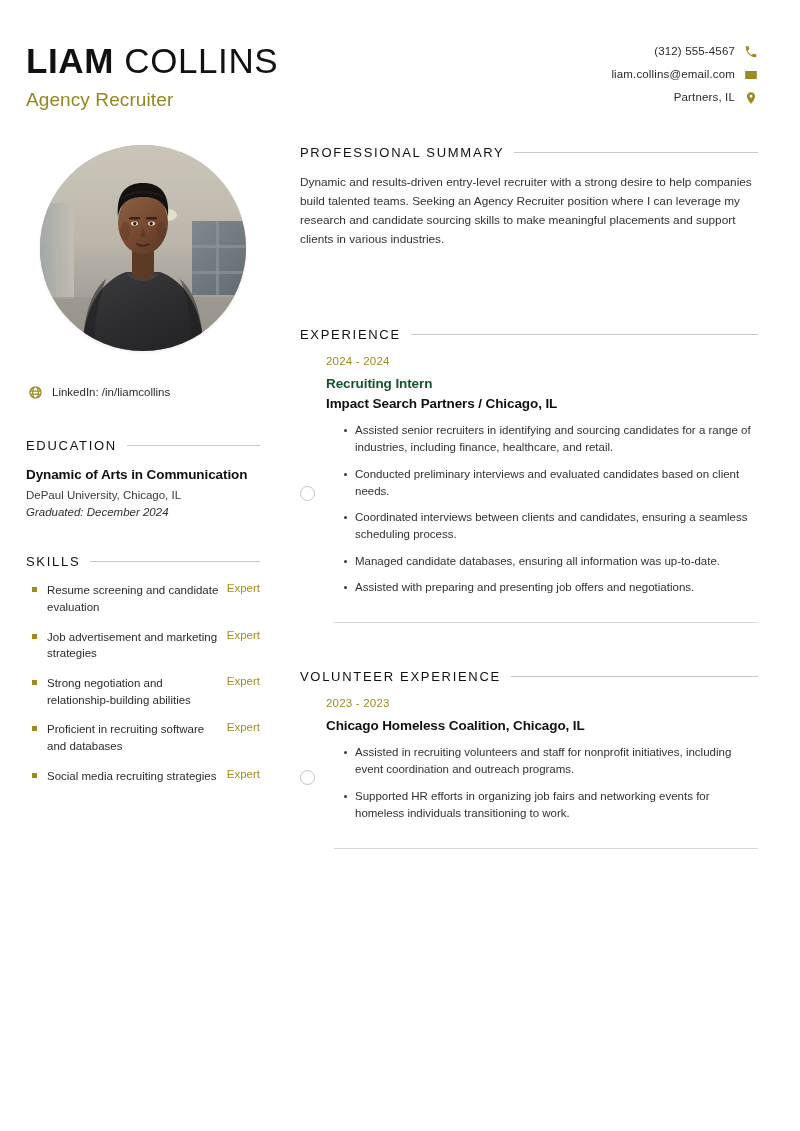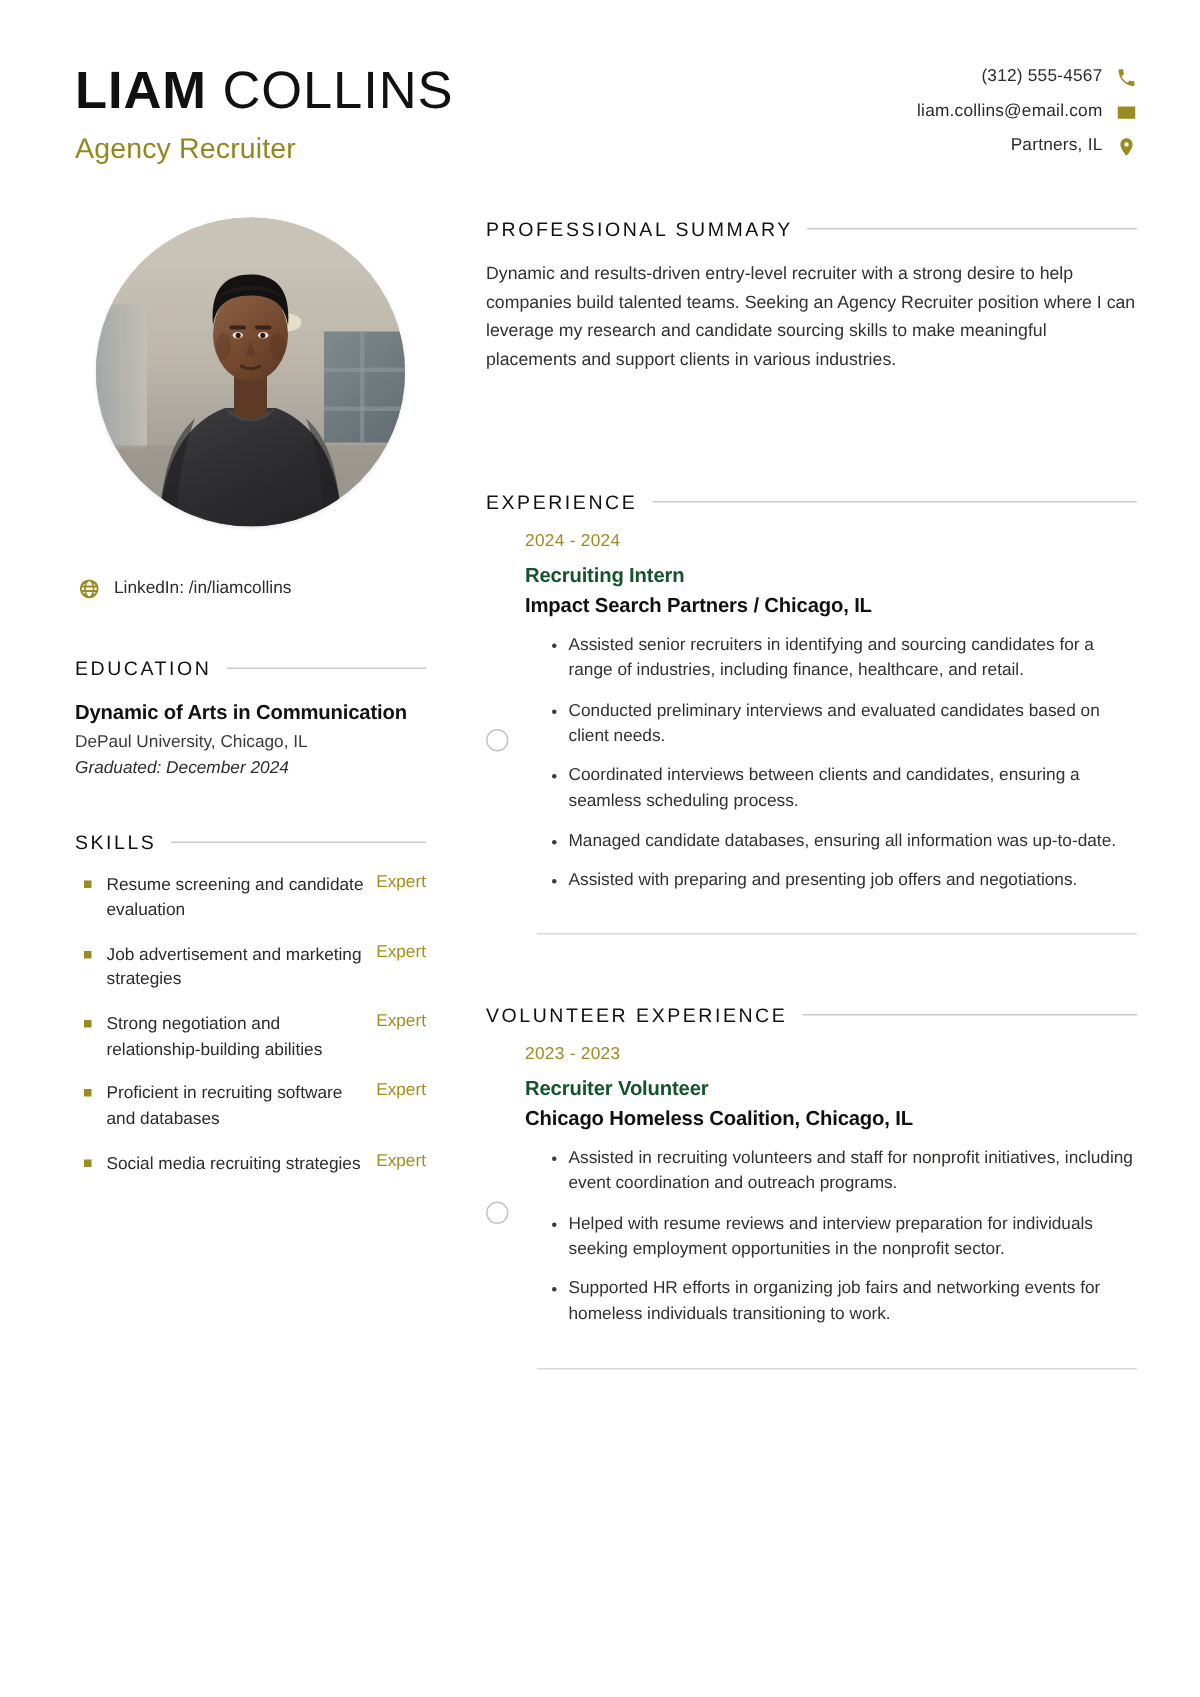--- a/index.html
+++ b/index.html
@@ -10,21 +10,21 @@
     height: 1131px;
     background: #ffffff;
     font-family: "Liberation Sans", sans-serif;
     color: #1a1a1a;
     -webkit-font-smoothing: antialiased;
   }
 
   .page {
     width: 800px;
     height: 991px;
-    padding: 38px 42px 0 50px;
+    padding: 38px 42px 0 26px;
     position: relative;
     background: #fff;
   }
 
   
   .header {
     display: flex;
     justify-content: space-between;
     align-items: flex-start;
     margin-bottom: 34px;
@@ -506,25 +506,23 @@
           <span class="rule"></span>
         </div>
 
         <div class="entry">
           <div class="timeline">
             <span class="tl-dot"></span>
             <span class="tl-line"></span>
           </div>
           <div class="entry-body">
             <div class="entry-dates">2023 - 2023</div>
-            <div class="entry-role">Recruiter Volunteer</div>
             <div class="entry-org">Chicago Homeless Coalition, Chicago, IL</div>
             <ul class="bullets">
               <li>Assisted in recruiting volunteers and staff for nonprofit initiatives, including event coordination and outreach programs.</li>
-              <li>Helped with resume reviews and interview preparation for individuals seeking employment opportunities in the nonprofit sector.</li>
               <li>Supported HR efforts in organizing job fairs and networking events for homeless individuals transitioning to work.</li>
             </ul>
           </div>
         </div>
         <div class="entry-divider"></div>
       </div>
 
     </div>
   </div>
 </div>

